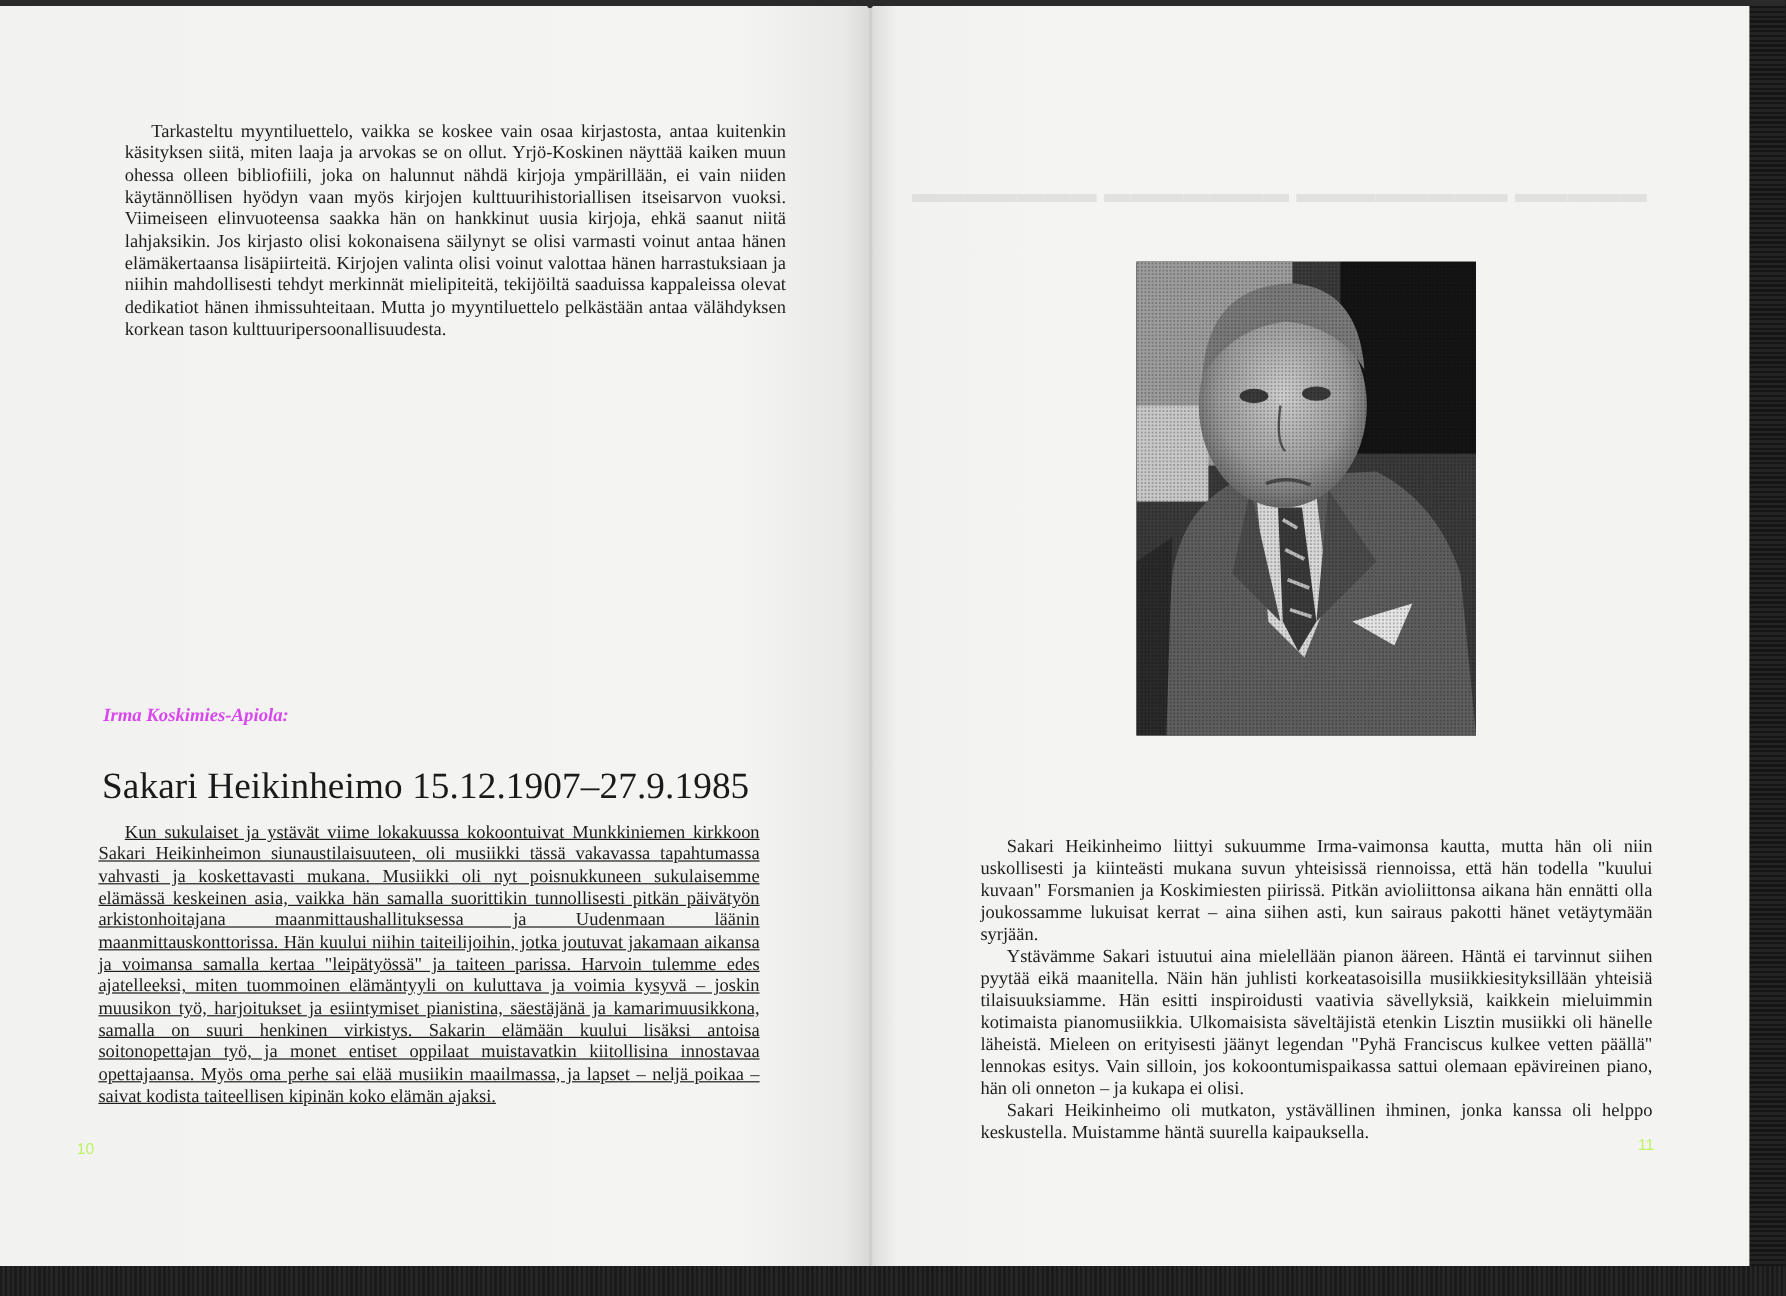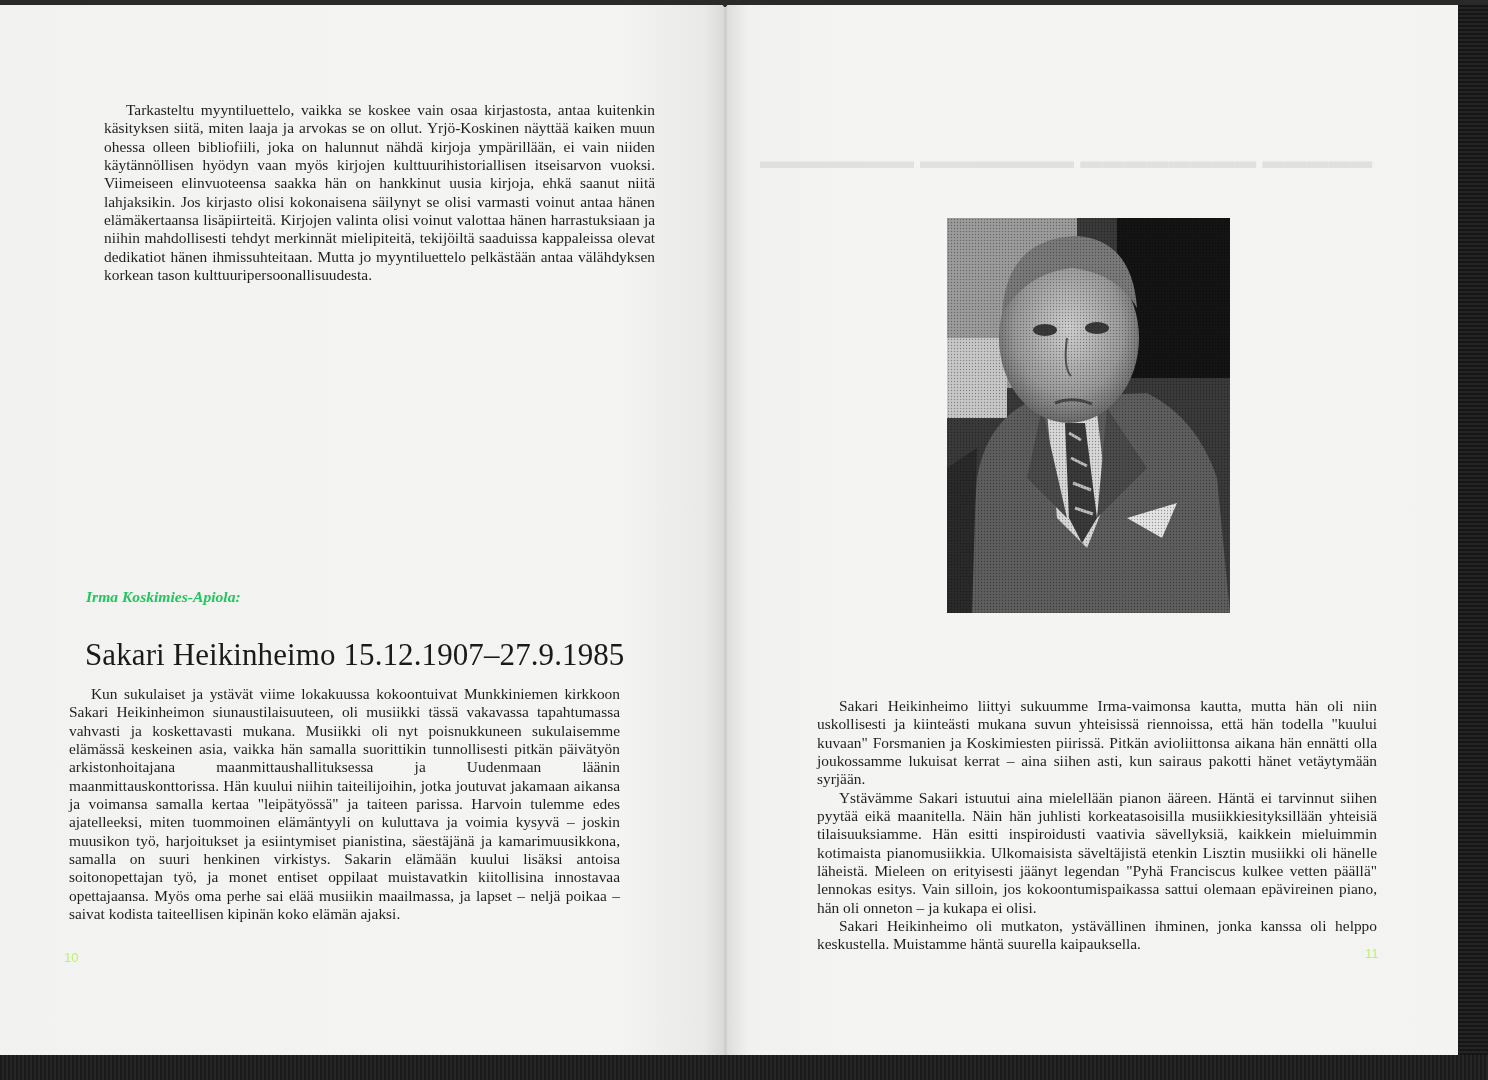--- a/index.html
+++ b/index.html
@@ -20,24 +20,24 @@
   .page-right { left:726px; width:732px;
     background:linear-gradient(90deg,#dcdcda 0%,#f1f1ef 3%,#f4f4f2 20%,#f3f3f1 100%);
     border-right:1px solid #bdbdbd; }
   .spine { position:absolute; left:724px; top:5px; width:3px; height:1050px; background:#cfcfcd; }
   .spine-notch { position:absolute; left:718px; top:0; width:14px; height:7px; background:#2a2a2a;
     clip-path:polygon(0 0,100% 0,55% 100%,45% 100%); }
 
   .text-block { position:absolute; font-size:15.4px; line-height:18.35px; text-align:justify; }
   .text-block p { margin:0; text-indent:22px; }
   .left-top { left:104px; top:101px; width:551px; }
-  .left-body { left:69px; top:685px; width:551px; }
+  .left-body { left:82px; top:685px; width:551px;text-decoration:underline; }
   .right-body { left:817px; top:697px; width:560px; }
 
-  .author { position:absolute; left:86px; top:588px; font-size:15.6px; font-style:italic; font-weight:bold; color:#22c55e;text-align:right; }
+  .author { position:absolute; left:86px; top:588px; font-size:15.6px; font-style:italic; font-weight:bold; color:#d946ef;text-align:right; }
   .title { position:absolute; left:85px; top:637px; font-size:31px; font-weight:normal; color:#1a1a1a; letter-spacing:0.1px; }
 
   .page-num { position:absolute; font-family:"Liberation Sans","DejaVu Sans",sans-serif; font-size:13px; color:#bef264; }
   .pn-left { left:64px; top:950px; }
   .pn-right { left:1365px; top:946px; }
 
   .photo { position:absolute; left:947px; top:218px; width:283px; height:395px; overflow:hidden;
     background:#2b2b2b; }
   .photo svg { display:block; }
   .ghost-title { position:absolute; left:760px; top:148px; font-size:22px; font-weight:bold; color:#000; opacity:0.07; font-family:"Liberation Sans","DejaVu Sans",sans-serif; transform:scaleX(-1); }

